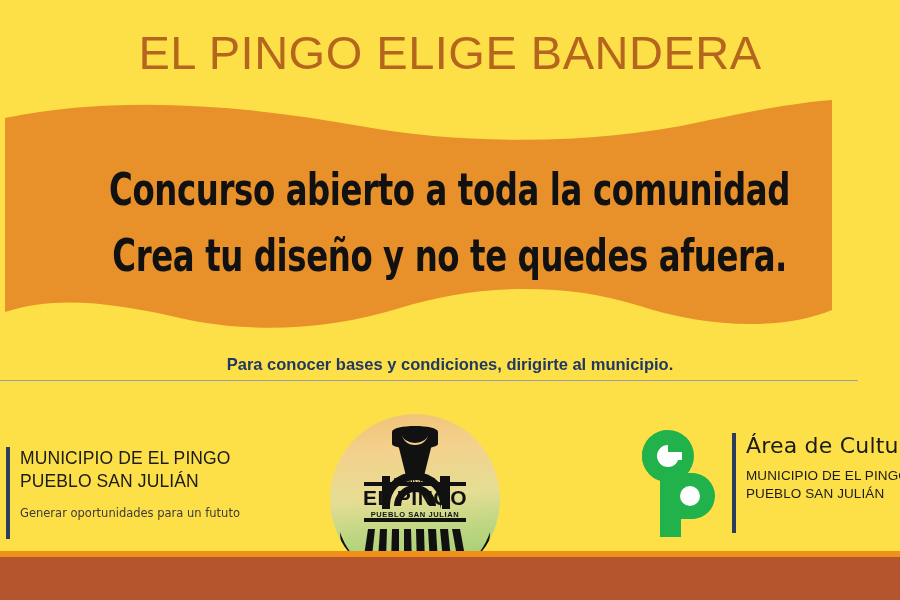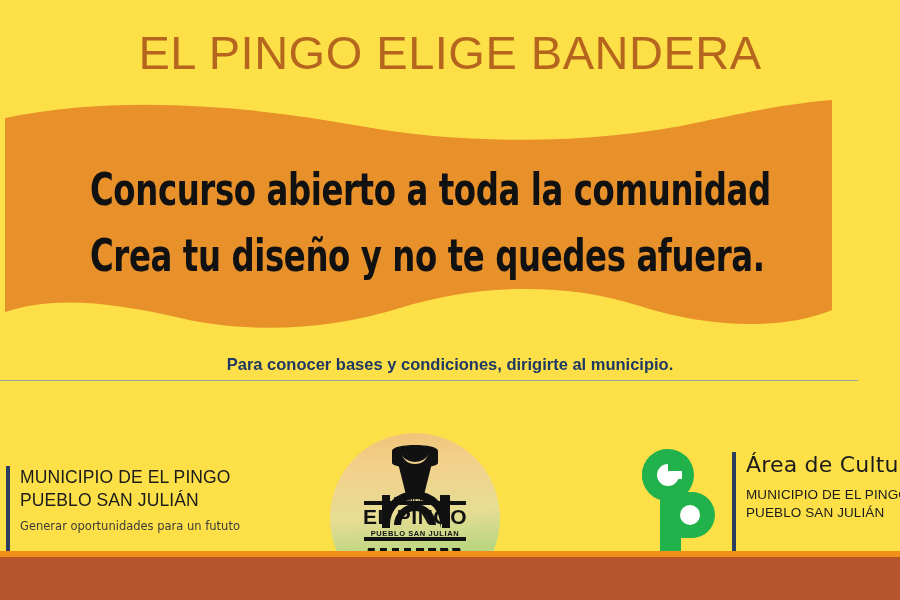--- a/index.html
+++ b/index.html
@@ -55,20 +55,21 @@
     display: block;
   }
   #banner-text {
     position: absolute;
     left: 0;
     top: 0;
     width: 900px;
     height: 245px;
     display: flex;
     flex-direction: column;
+    align-items: center;
     justify-content: center;
     padding-top: 8px;
     box-sizing: border-box;
   }
   .banner-line {
     font-family: "DejaVu Sans Condensed", "Liberation Sans Narrow", "Liberation Sans", sans-serif;
     font-weight: 700;
     font-size: 45px;
     line-height: 66px;
     color: #111111;
@@ -97,21 +98,21 @@
     top: 380px;
     width: 858px;
     height: 1px;
     background: #9aa0a6;
   }
 
   
   #logo-row {
     position: absolute;
     left: 0;
-    top: 424px;
+    top: 405px;
     width: 764px;
     height: 150px;
   }
 
   
   #muni-wordmark {
     position: absolute;
     left: 6px;
     top: 42px;
     width: 300px;
@@ -129,21 +130,21 @@
   .muni-title-line {
     font-family: "Liberation Sans", sans-serif;
     font-size: 17.5px;
     font-weight: 400;
     color: #1b1b1b;
     line-height: 23px;
     letter-spacing: 0.1px;
     white-space: nowrap;
   }
   #muni-tagline {
-    margin-top: 7px;
+    margin-top: 13px;
     font-family: "DejaVu Sans", sans-serif;
     font-size: 11.5px;
     font-weight: 400;
     color: #3b3b3b;
     line-height: 15px;
   }
 
   
   #seal {
     position: absolute;

